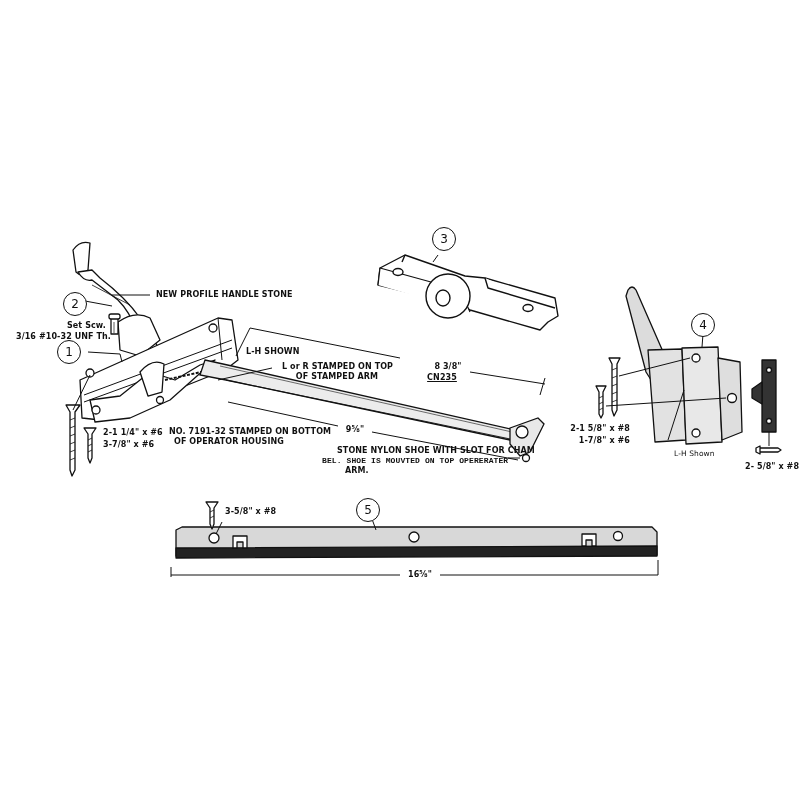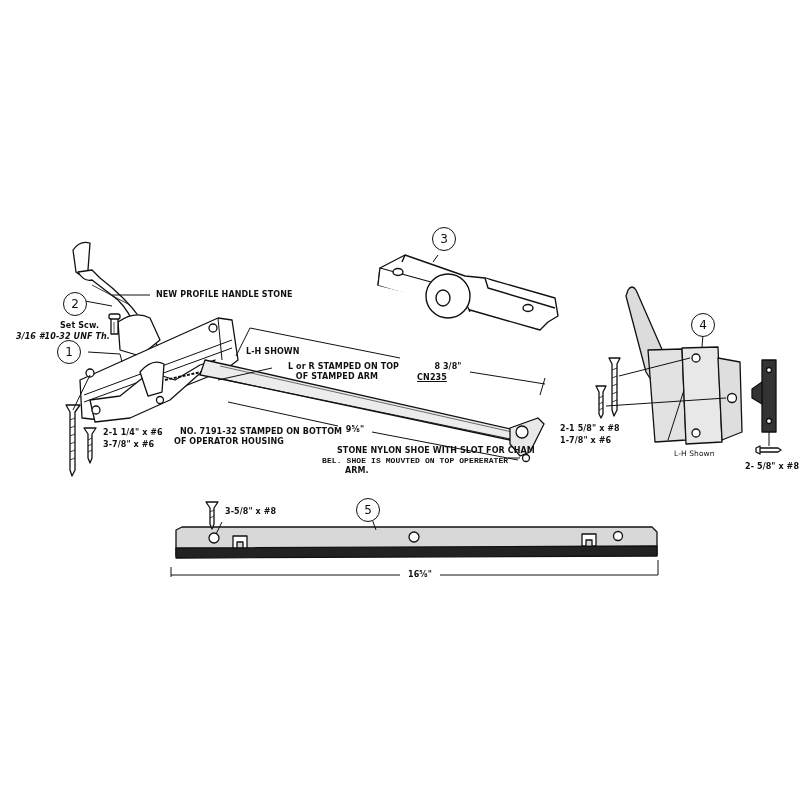--- a/index.html
+++ b/index.html
@@ -1,20 +1,20 @@
 <!DOCTYPE html>
 <html><head>
   <meta charset="utf-8">
   <style>
     html, body { margin: 0; padding: 0; background: #ffffff; }
     body { width: 800px; height: 800px; position: relative; overflow: hidden; font-family: "DejaVu Sans", sans-serif; color: #111; }
     #canvas { position: absolute; left: 0; top: 0; width: 800px; height: 800px; }
     .lbl { position: absolute; font-family: "DejaVu Sans", sans-serif; font-weight: bold; font-size: 8px; line-height: 10px; color: #111; white-space: nowrap; letter-spacing: 0.1px; }
     .lbl.center { text-align: center; }
-    .lbl.right { text-align: left; }
+    .lbl.right { text-align: right; }
     .lbl.normal { font-weight: normal; }
     .callout { position: absolute; width: 22px; height: 22px; border: 1.4px solid #111; border-radius: 50%; background: #fff; font-family: "DejaVu Sans", sans-serif; font-size: 12px; line-height: 22px; text-align: center; color: #111; box-sizing: content-box; }
   </style>
 </head>
 <body>
 
 <svg id="canvas" width="800" height="800" viewBox="0 0 800 800">
 
   <g stroke="#111" stroke-width="1.3" fill="#fff" stroke-linejoin="round">
 
@@ -148,29 +148,29 @@
 </svg>
 
 <div class="callout" style="left:57px; top:340px;">1</div>
 <div class="callout" style="left:63px; top:292px;">2</div>
 <div class="callout" style="left:432px; top:227px;">3</div>
 <div class="callout" style="left:691px; top:313px;">4</div>
 <div class="callout" style="left:356px; top:498px;">5</div>
 
 <div class="lbl" style="left:156px; top:290px;">NEW PROFILE HANDLE STONE</div>
 <div class="lbl right" style="left:60px; top:321px; width:46px;">Set Scw.</div>
-<div class="lbl right" style="left:16px; top:332px; width:90px;font-style:italic;">3/16 #10-32 UNF Th.</div>
+<div class="lbl right" style="left:16px; top:332px; width:90px;">3/16 #10-32 UNF Th.</div>
 <div class="lbl" style="left:103px; top:428px;">2-1 1/4" x #6</div>
 <div class="lbl" style="left:103px; top:440px;">3-7/8" x #6</div>
 <div class="lbl" style="left:246px; top:347px;">L-H SHOWN</div>
-<div class="lbl center" style="left:282px; top:362px; width:110px;margin-left:6px;">L or R STAMPED ON TOP</div>
+<div class="lbl center" style="left:282px; top:362px; width:110px;">L or R STAMPED ON TOP</div>
 <div class="lbl center" style="left:282px; top:372px; width:110px;">OF STAMPED ARM</div>
 <div class="lbl center" style="left:428px; top:362px; width:40px;">8 3/8"</div>
-<div class="lbl center" style="left:412px; top:373px; width:40px;text-decoration:underline;">CN235</div>
-<div class="lbl center" style="left:180px; top:427px; width:115px;">NO. 7191-32 STAMPED ON BOTTOM</div>
+<div class="lbl center" style="left:422px; top:373px; width:40px;text-decoration:underline;">CN235</div>
+<div class="lbl center" style="left:169px; top:427px; width:115px;">NO. 7191-32 STAMPED ON BOTTOM</div>
 <div class="lbl center" style="left:164px; top:437px; width:130px;">OF OPERATOR HOUSING</div>
 <div class="lbl center" style="left:340px; top:425px; width:30px;">9⅝"</div>
 <div class="lbl" style="left:337px; top:446px;">STONE NYLON SHOE WITH SLOT FOR CHAM</div>
 <div class="lbl" style="left:322px; top:456px;font-family:Liberation Mono, monospace;">BEL. SHOE IS MOUVTED ON TOP OPERERATER</div>
 <div class="lbl" style="left:345px; top:466px;">ARM.</div>
 <div class="lbl right" style="left:560px; top:424px; width:70px;">2-1 5/8" x #8</div>
 <div class="lbl right" style="left:560px; top:436px; width:70px;">1-7/8" x #6</div>
 <div class="lbl normal" style="left:674px; top:449px; font-size:7.5px;">L-H Shown</div>
 <div class="lbl" style="left:745px; top:462px;">2- 5/8" x #8</div>
 <div class="lbl" style="left:225px; top:507px;">3-5/8" x #8</div>

